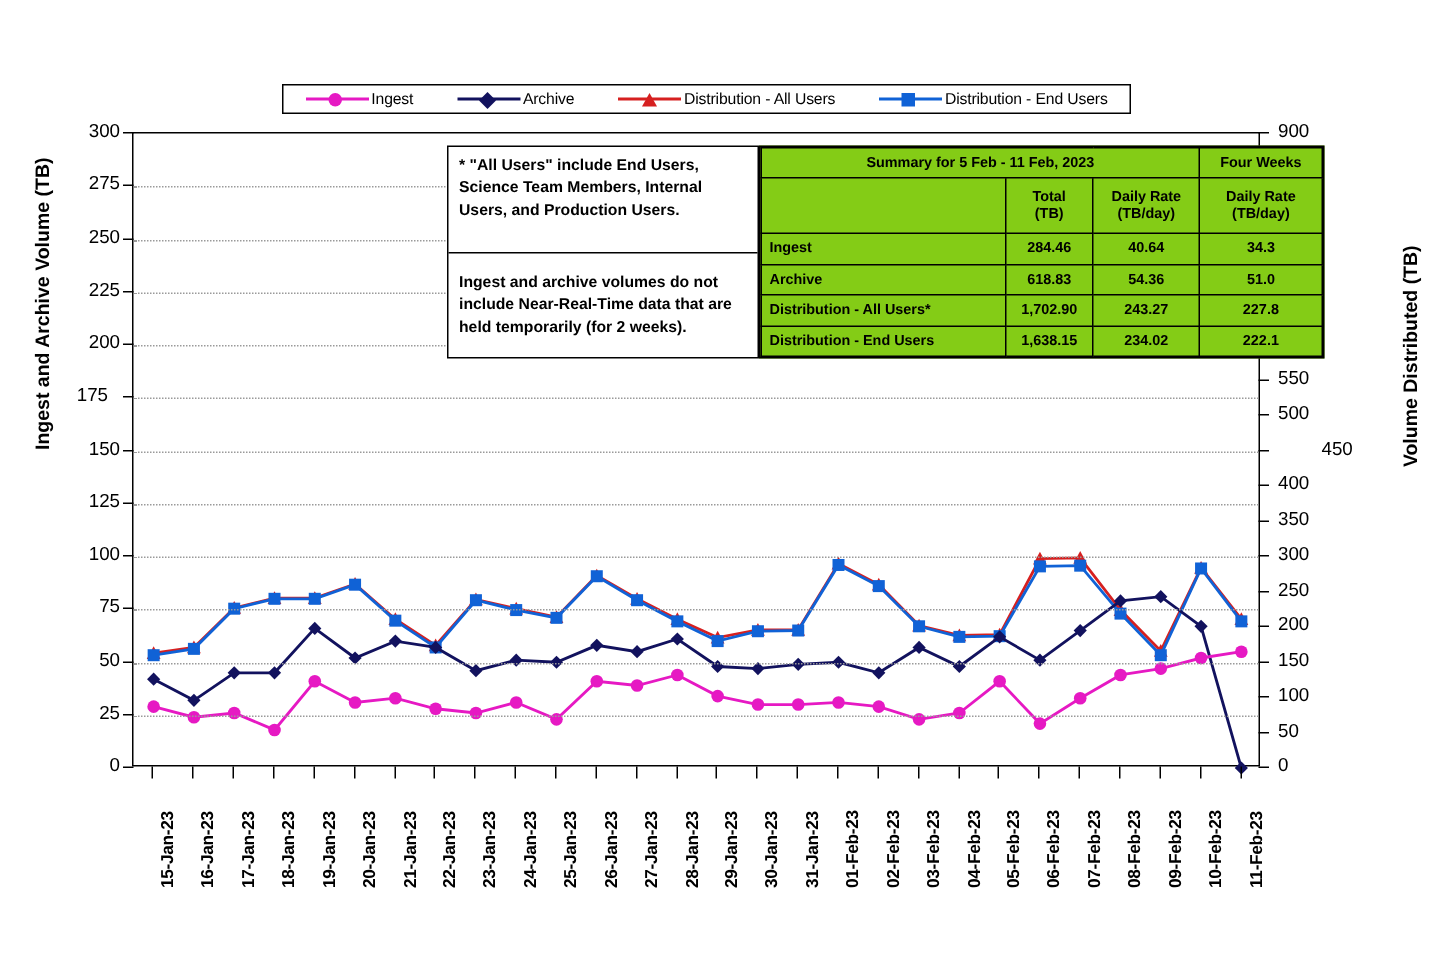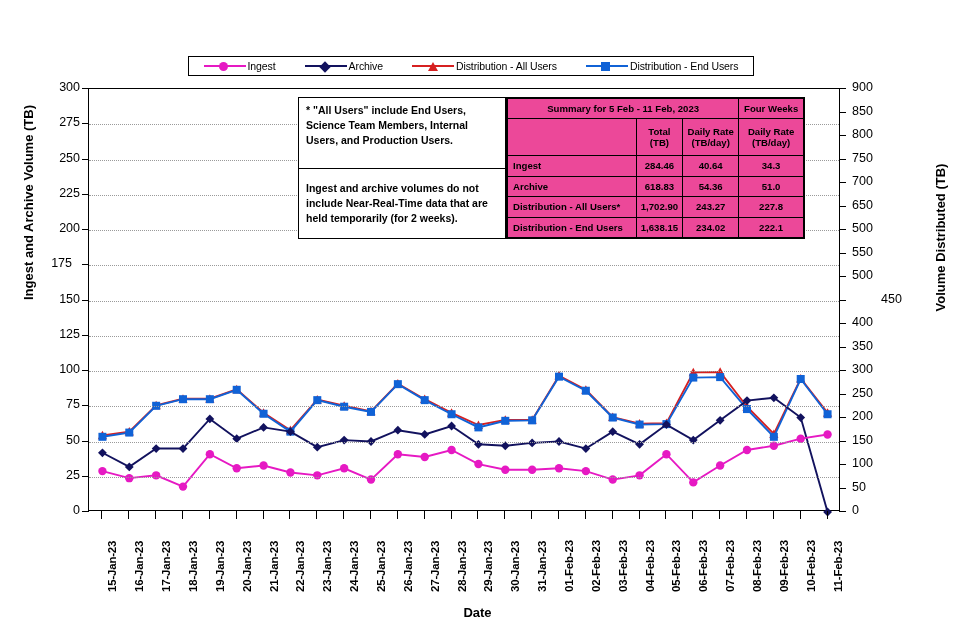--- a/index.html
+++ b/index.html
@@ -95,22 +95,22 @@
     display:flex;flex-direction:column;
   }
   .note-cell{
     box-sizing:border-box;padding:5px 7px;font-size:10.5px;font-weight:bold;
     line-height:1.45;
   }
   .note-cell.first{height:72px;border-bottom:1.4px solid #000;}
   .note-cell.second{height:70px;display:flex;align-items:center;}
 
   .sumtable{
-    position:absolute;left:506px;top:97px;width:299px;height:142px;
-    border:1.4px solid #000;box-sizing:border-box;background:#ec4899;
+    position:absolute;left:506px;top:97px;width:377px;height:142px;
+    border:1.4px solid #000;box-sizing:border-box;background:#84cc16;
     border-collapse:collapse;
   }
   .sumtable table{width:100%;height:100%;border-collapse:collapse;}
   .sumtable td,.sumtable th{
     border:1px solid #000;font-size:9.6px;font-weight:bold;
     text-align:center;padding:1px 2px;
   }
   .sumtable td.rowname{text-align:left;padding-left:5px;font-size:9.6px;}
   .hdr-span{font-size:10px;}
   .no-left{border-left:none;}
@@ -412,21 +412,20 @@
       <div class="xtick-mark" style="left: 772.857px;"></div>
       <div class="xlab" style="left: 777.857px; top: 592px;">09-Feb-23</div>
       <div class="xtick-mark" style="left: 799.714px;"></div>
       <div class="xlab" style="left: 804.714px; top: 592px;">10-Feb-23</div>
       <div class="xtick-mark" style="left: 826.571px;"></div>
       <div class="xlab" style="left: 831.571px; top: 592px;">11-Feb-23</div>
     </div>
 
   <div class="ylabel-left">Ingest and Archive Volume (TB)</div>
   <div class="ylabel-right">Volume Distributed (TB)</div>
-  <div class="xaxis-title">Date</div>
 
   <div class="notebox">
     <div class="note-cell first">* "All Users" include End Users,  Science Team Members,  Internal Users, and Production Users.</div>
     <div class="note-cell second">Ingest and archive volumes do not include Near-Real-Time data that are held temporarily (for 2 weeks).</div>
   </div>
 
   <div class="sumtable">
     <table>
       <tbody>
           <tr>

